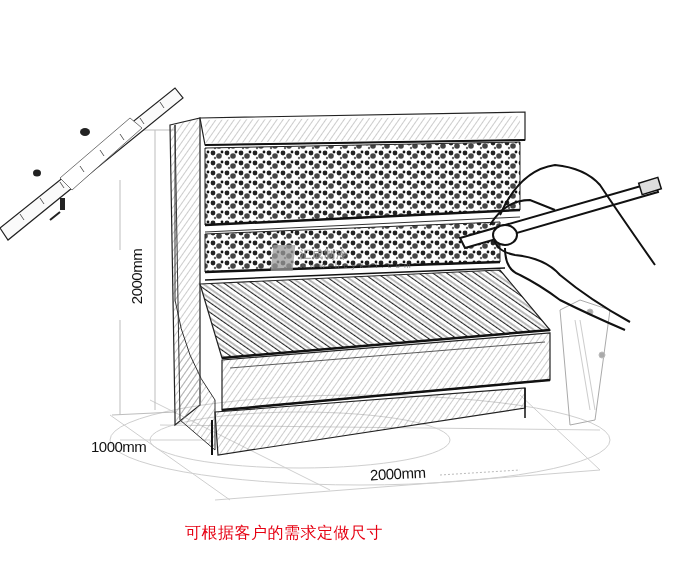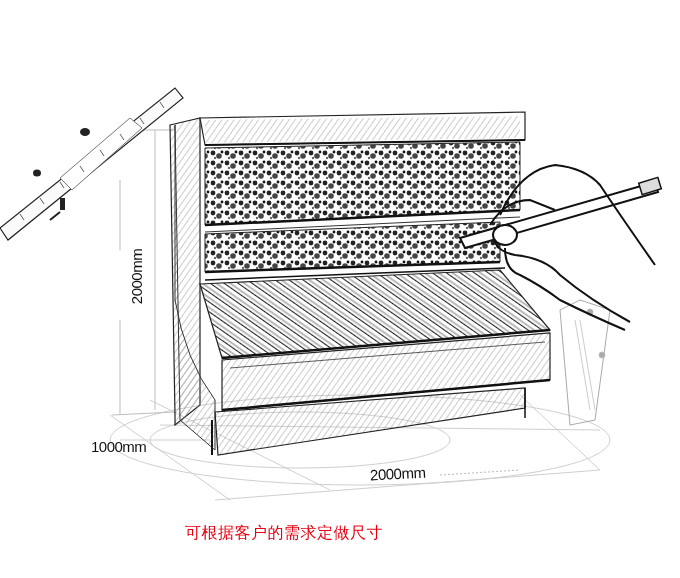--- a/index.html
+++ b/index.html
@@ -126,19 +126,24 @@
       <path d="M495,230 Q490,250 515,255 Q545,258 560,275 Q590,300 630,322" fill="none"></path>
       <path d="M505,248 Q505,270 520,275 Q540,285 560,300 Q590,315 625,330" fill="none"></path>
       <ellipse cx="505" cy="235" rx="12" ry="10"></ellipse>
     </g>
 
     <g stroke="#bbb" stroke-width="1">
       <line x1="440" y1="475" x2="520" y2="470" stroke-dasharray="2,2"></line>
     </g>
   </svg>
 
+  <div class="watermark">
+    <div class="wm-logo"></div>
+    <div class="wm-text">汇成制冷</div>
+    <div class="wm-url">www.hcykzl.com</div>
+  </div>
 
   <div class="dim-label dim-height">2000mm</div>
   <div class="dim-label dim-depth">1000mm</div>
   <div class="dim-label dim-width">2000mm</div>
 
   <div class="caption">可根据客户的需求定做尺寸</div>
 </div>
 
 </body></html>

